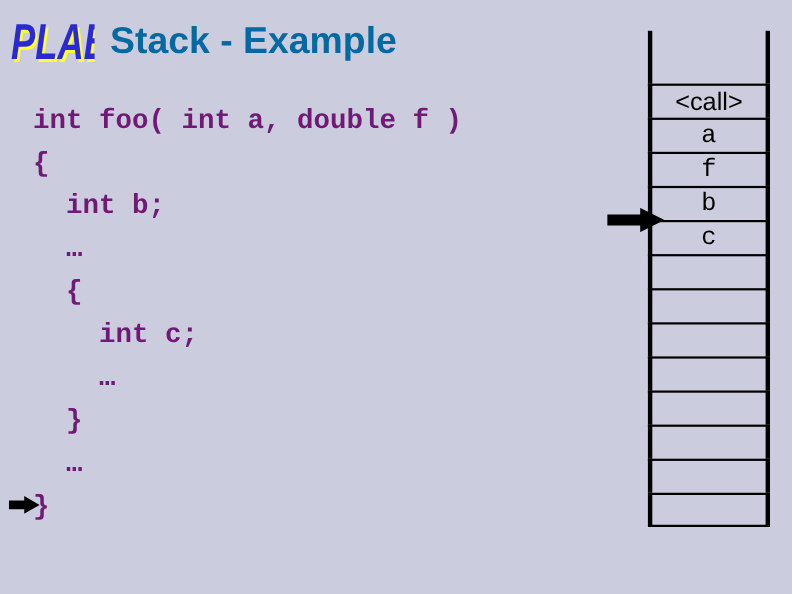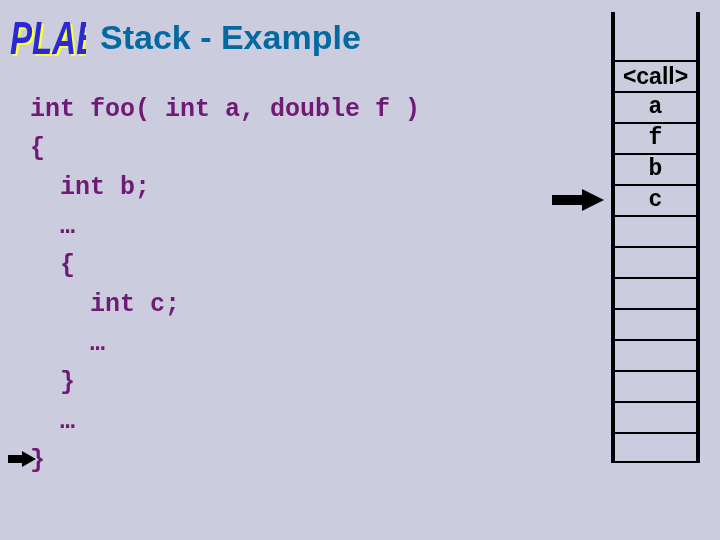--- a/index.html
+++ b/index.html
@@ -41,23 +41,22 @@
   }
   .arrow-small {
     position: absolute;
     left: 8px;
     top: 451px;
   }
   .arrow-small svg { display: block; }
   .stack {
     position: absolute;
     right: 20px;
-    top: 12px;
-    width: 89px;
-    font-weight: bold;
+    top: 28px;
+    width: 111px;
   }
   .stack-top {
     height: 48px;
     border-left: 4px solid #000;
     border-right: 4px solid #000;
   }
   .stack-cell {
     height: 31px;
     border-left: 4px solid #000;
     border-right: 4px solid #000;

